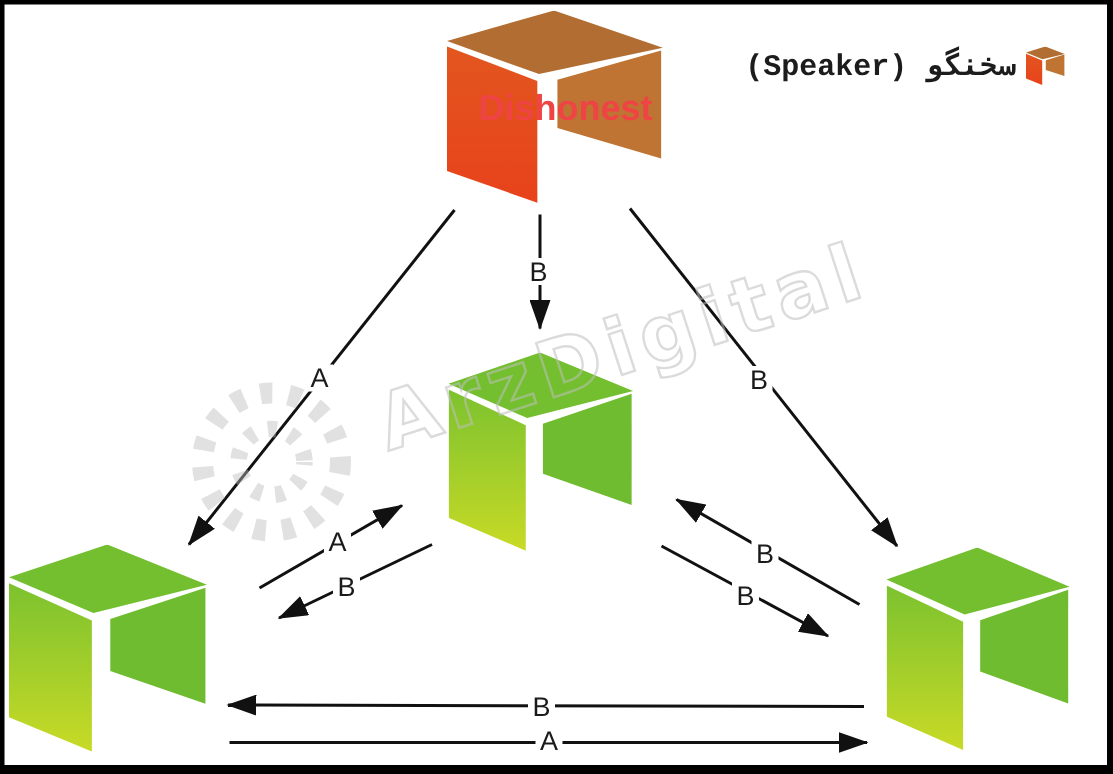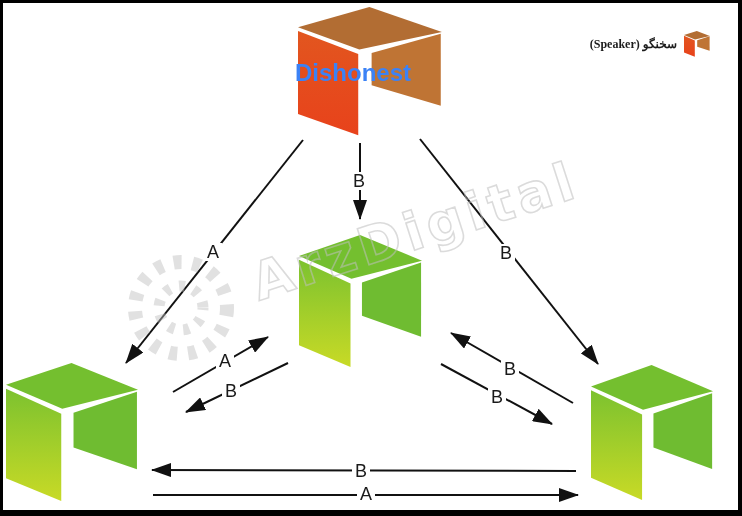--- a/index.html
+++ b/index.html
@@ -12,36 +12,36 @@
   .overlay{position:absolute;left:0;top:0;width:742px;height:516px;pointer-events:none;}
   .node{position:absolute;}
   
   .neo-green{--f-top:#74bf2f;--f-right:#6fbc31;--f-left:url(#gLeftGreen);}
   .neo-orange{--f-top:#b26d33;--f-right:#bf7434;--f-left:url(#gLeftOrange);}
   .neo-shape .f-top{fill:var(--f-top,#74bf2f);}
   .neo-shape .f-right{fill:var(--f-right,#6fbc31);}
   .neo-shape .f-left{fill:var(--f-left,#9ccc2b);}
   .speaker-title{
     position:absolute;left:292px;top:56px;width:140px;
-    font-size:24px;font-weight:bold;color:#3b82f6;letter-spacing:0px;z-index:6;
-    text-align:left;
+    font-size:24px;font-weight:bold;color:#ef4444;letter-spacing:0px;z-index:6;
+    text-align:right;
   }
   .alabel{
     position:absolute;transform:translate(-50%,-50%);
     background:#fff;padding:0 3px;font-size:18px;color:#1a1a1a;
     line-height:1;z-index:5;font-family:"Liberation Sans",sans-serif;
   }
   .legend{position:absolute;right:28px;top:28px;z-index:6;}
   .legend-row{
     display:flex;align-items:center;gap:7px;direction:rtl;
     justify-content:flex-start;margin-bottom:8px;
   }
   .legend-row .txt{
-    font-family:Liberation Serif, serif;
-    font-size:12px;font-weight:bold;color:#1c1c1c;white-space:nowrap;margin-left:25px;
+    font-family:Liberation Mono, monospace;
+    font-size:20px;font-weight:bold;color:#1c1c1c;white-space:nowrap;margin-left:25px;
   }
   .legend-logo{width:26px;height:26px;}
   .watermark{position:absolute;left:0;top:0;z-index:7;pointer-events:none;}
 </style>
 </head>
 <body>
 
 <div class="frame">
 
   <svg width="0" height="0" style="position:absolute" aria-hidden="true">

